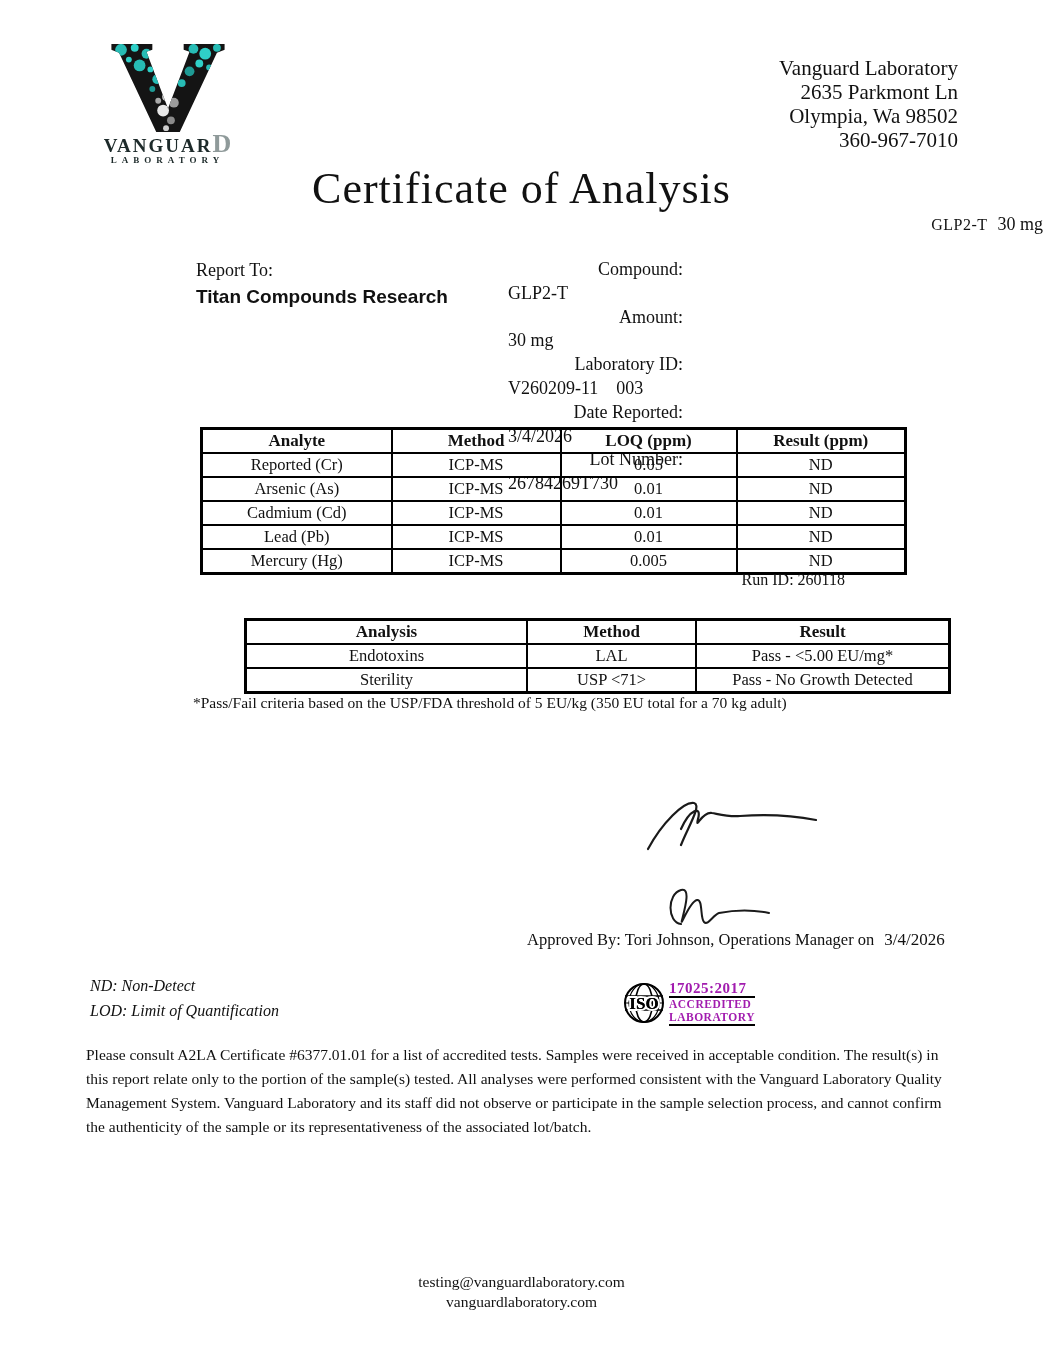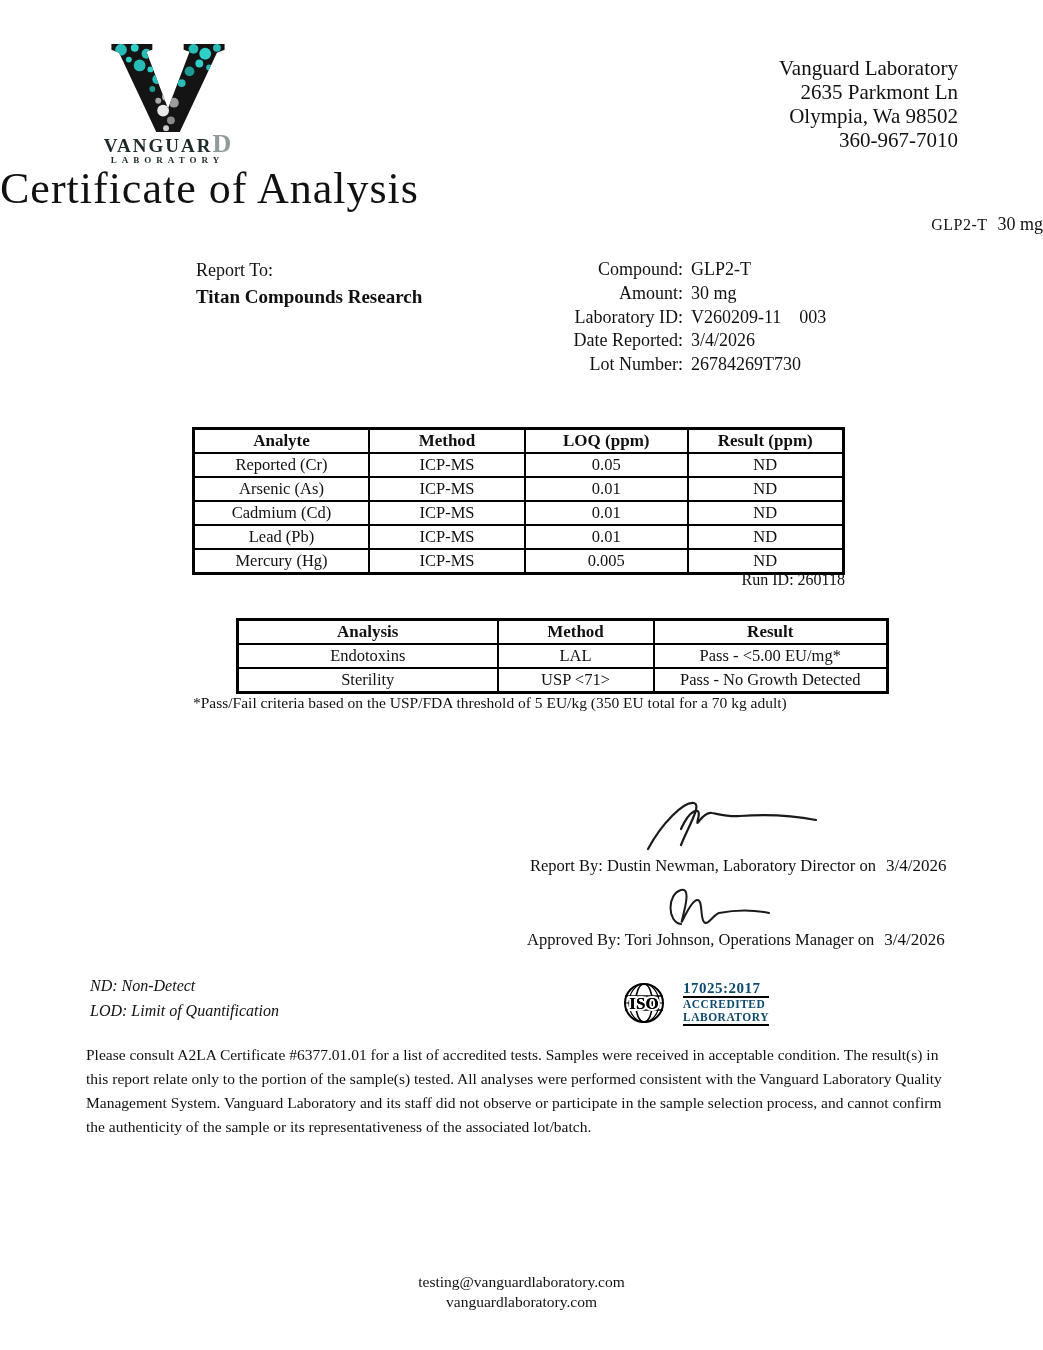--- a/index.html
+++ b/index.html
@@ -12,54 +12,54 @@
     overflow:hidden;
   }
   
   .logo{position:absolute;left:100px;top:42px;width:135px;text-align:center;}
   .logo svg{display:block;margin:0 auto;}
   .wordmark{font-weight:bold;font-size:19px;letter-spacing:2px;color:#1d2a2a;line-height:16px;margin-top:2px;}
   .wordmark .big-d{font-size:26px;color:#8f9a9a;letter-spacing:0;}
   .wordmark-sub{font-size:9px;letter-spacing:5px;color:#1d2a2a;font-weight:bold;margin-top:1px;}
   .address{position:absolute;right:85px;top:56px;text-align:right;font-size:21px;line-height:24px;}
   
-  .title{position:absolute;left:0;top:163px;width:100%;text-align:left;font-size:44px;letter-spacing:1px;}
+  .title{position:absolute;left:0;top:163px;width:100%;text-align:center;font-size:44px;letter-spacing:1px;}
   .subtitle{position:absolute;left:0;top:214px;width:100%;text-align:right;font-size:17px;}
   .subtitle .compound{font-size:16px;letter-spacing:.5px;margin-right:10px;}
   .subtitle .amount{font-size:18px;}
   
   .report-to{position:absolute;left:196px;top:258px;}
   .report-to .label{font-size:18px;line-height:24px;}
-  .report-to .value{font-family:Liberation Serif, serif;font-weight:bold;font-size:19px;line-height:30px;text-align:right;}
+  .report-to .value{font-family:Liberation Sans, sans-serif;font-weight:bold;font-size:19px;line-height:30px;text-align:right;}
   .info{position:absolute;left:500px;top:258px;width:420px;}
-  .info-row{display:flex;line-height:23.8px;}
+  .info-row{display:flex;line-height:23.8px;flex-direction:column;}
   .info-label{width:183px;text-align:right;font-size:18px;flex:0 0 auto;}
   .info-value{padding-left:8px;font-size:18px;white-space:pre;}
   
   table{border-collapse:collapse;table-layout:fixed;}
-  .coa-table{position:absolute;left:192px;width:653px;border:3px solid #000;}
+  .coa-table{position:absolute;left:200px;width:707px;border:3px solid #000;}
   .metals{top:427px;}
   .bio{top:618px;margin-left:44px;}
   .coa-table th,.coa-table td{
     border:2px solid #000;text-align:center;
     font-size:16.5px;padding:1px 2px;line-height:20px;
   }
   .coa-table th{font-weight:bold;font-size:17px;}
   .run-id{position:absolute;left:192px;top:571px;width:653px;text-align:right;font-size:16px;}
   .footnote{position:absolute;left:193px;top:694px;font-size:15.5px;}
   
   .sig1{position:absolute;left:640px;top:793px;}
   .sig1-caption{position:absolute;left:530px;top:856px;font-size:16.5px;}
   .sig2{position:absolute;left:655px;top:882px;}
   .sig2-caption{position:absolute;left:527px;top:930px;font-size:16.5px;}
   .sig-date{font-size:17px;margin-left:10px;}
   
   .notes{position:absolute;left:90px;top:973px;font-style:italic;font-size:16px;line-height:25px;}
   .iso{position:absolute;left:622px;top:980px;display:flex;align-items:center;}
-  .iso-text{margin-left:17px;font-family:"Liberation Serif","DejaVu Serif",serif;font-weight:bold;color:#0c4a6e;}
+  .iso-text{margin-left:3px;font-family:"Liberation Serif","DejaVu Serif",serif;font-weight:bold;color:#a21caf;}
   .iso-line1{font-size:15px;border-bottom:2px solid #000;line-height:16px;letter-spacing:.5px;}
   .iso-line2{font-size:11.5px;line-height:13px;letter-spacing:.5px;}
   .iso-line3{font-size:11.5px;line-height:13px;border-bottom:2px solid #000;letter-spacing:.5px;}
   
   .disclaimer{position:absolute;left:86px;top:1043px;width:870px;text-align:left;font-size:15.5px;line-height:24px;}
   .site-footer{position:absolute;left:0;top:1272px;width:100%;text-align:center;font-size:15.5px;line-height:20px;}
 </style>
 </head>
 <body>
 
@@ -217,23 +217,20 @@
     </tr>
   </tbody>
     </table>
   <div class="footnote">*Pass/Fail criteria based on the USP/FDA threshold of 5 EU/kg (350 EU total for a 70 kg adult)</div>
 
   <div class="sig1">
     <svg width="185" height="62" viewBox="0 0 185 62">
       <path d="M8,56 C22,30 44,8 54,10 C62,12 48,34 41,52 M41,36 C50,16 62,12 58,26 C55,38 62,18 72,20 C78,21 88,24 100,23 Q140,20 176,27" fill="none" stroke="#1a1a1a" stroke-width="2.2" stroke-linecap="round"></path>
     </svg>
   </div>
-  <div class="sig1-caption">
-    <span>Report By: Dustin Newman, Laboratory Director on</span><span class="sig-date">3/4/2026</span>
-  </div>
 
   <div class="sig2">
     <svg width="130" height="50" viewBox="0 0 130 50">
       <path d="M26,42 C12,40 12,12 26,8 C36,5 30,26 27,38 C25,47 34,20 42,18 C48,17 45,36 49,40 C53,44 58,33 64,31 Q90,26 114,31" fill="none" stroke="#1a1a1a" stroke-width="2" stroke-linecap="round"></path>
     </svg>
   </div>
   <div class="sig2-caption">
     <span>Approved By: Tori Johnson, Operations Manager on</span><span class="sig-date">3/4/2026</span>
   </div>
 

